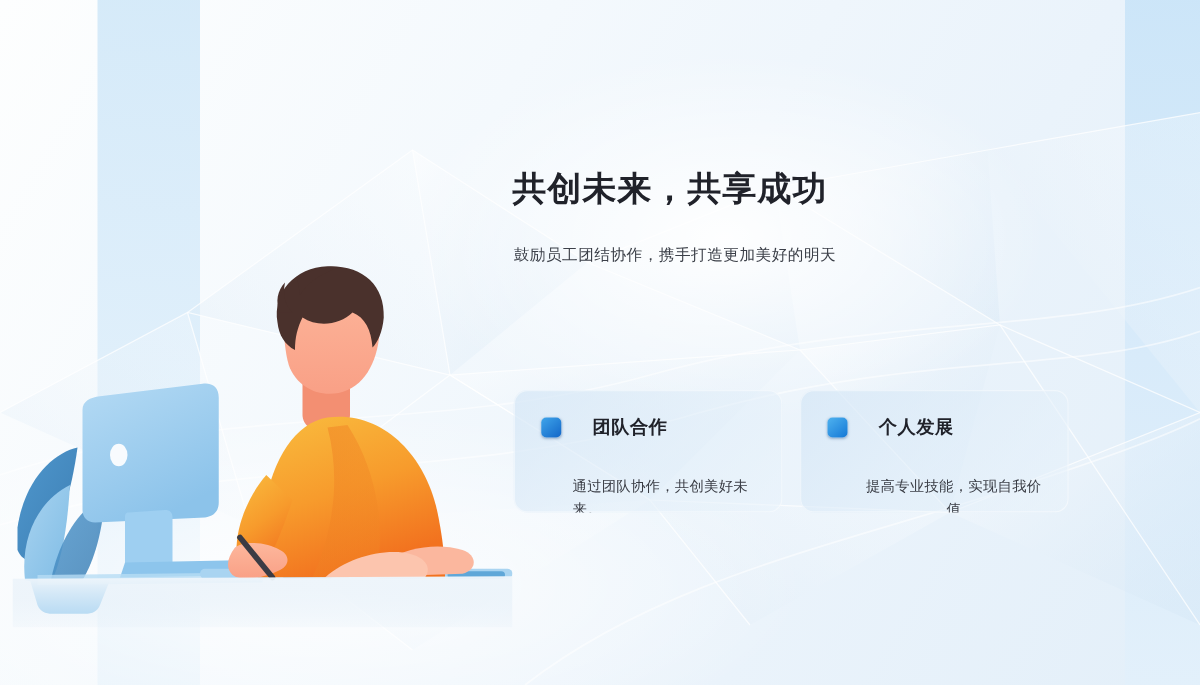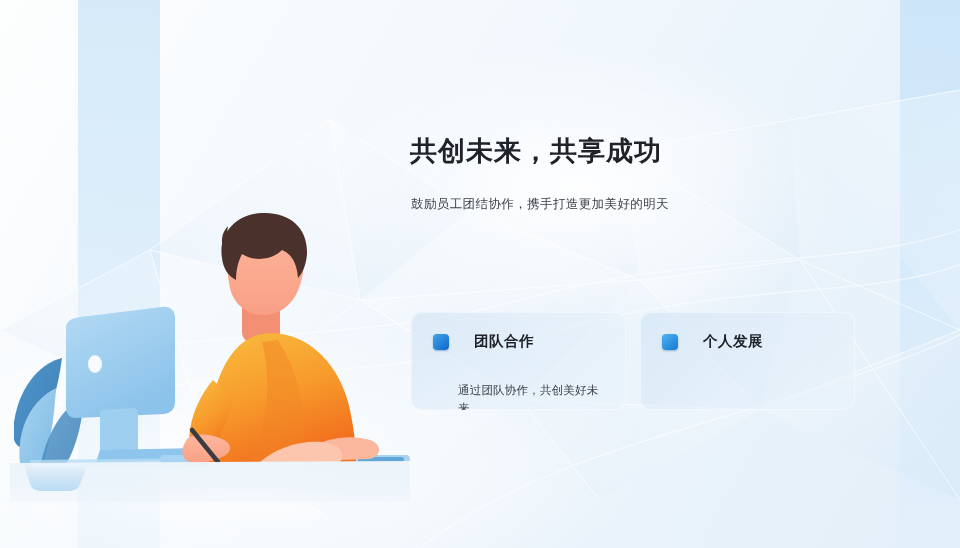--- a/index.html
+++ b/index.html
@@ -306,15 +306,16 @@
       <span class="card-title">团队合作</span>
     </div>
     <div class="card-body">通过团队协作，共创美好未来。</div>
   </div>
 
   <div class="card" id="card-1">
     <div class="card-head">
       <span class="card-icon"></span>
       <span class="card-title">个人发展</span>
     </div>
+    <div class="card-body">提高专业技能，实现自我价值</div>
   </div>
 
 </div>
 
 </body></html>

